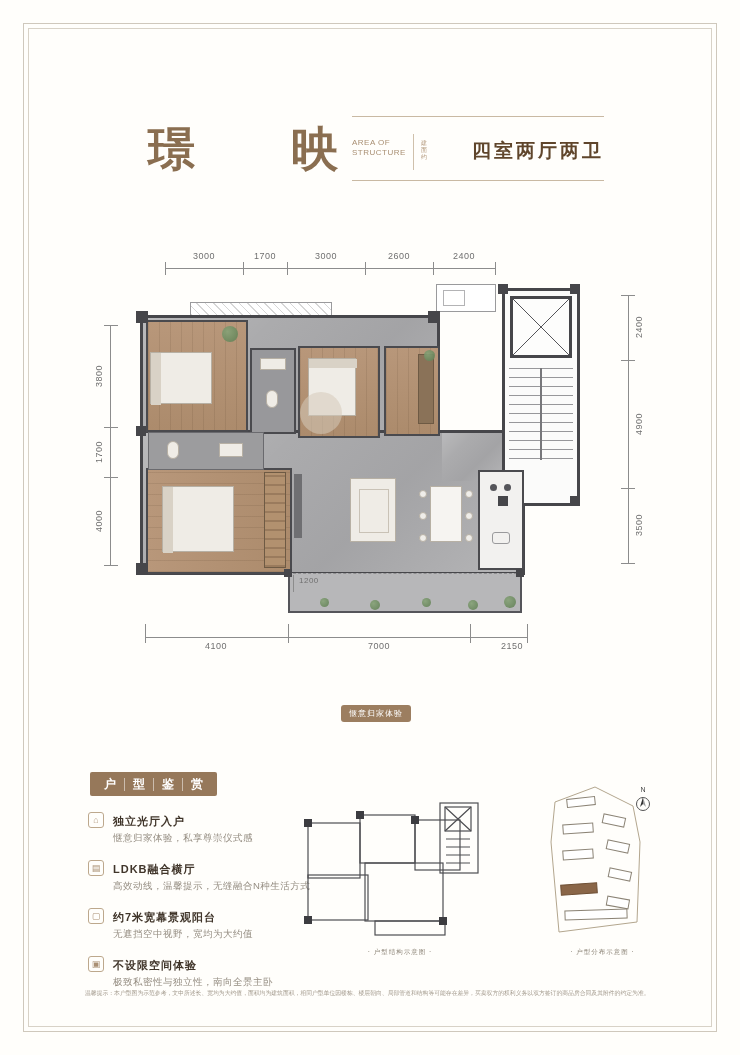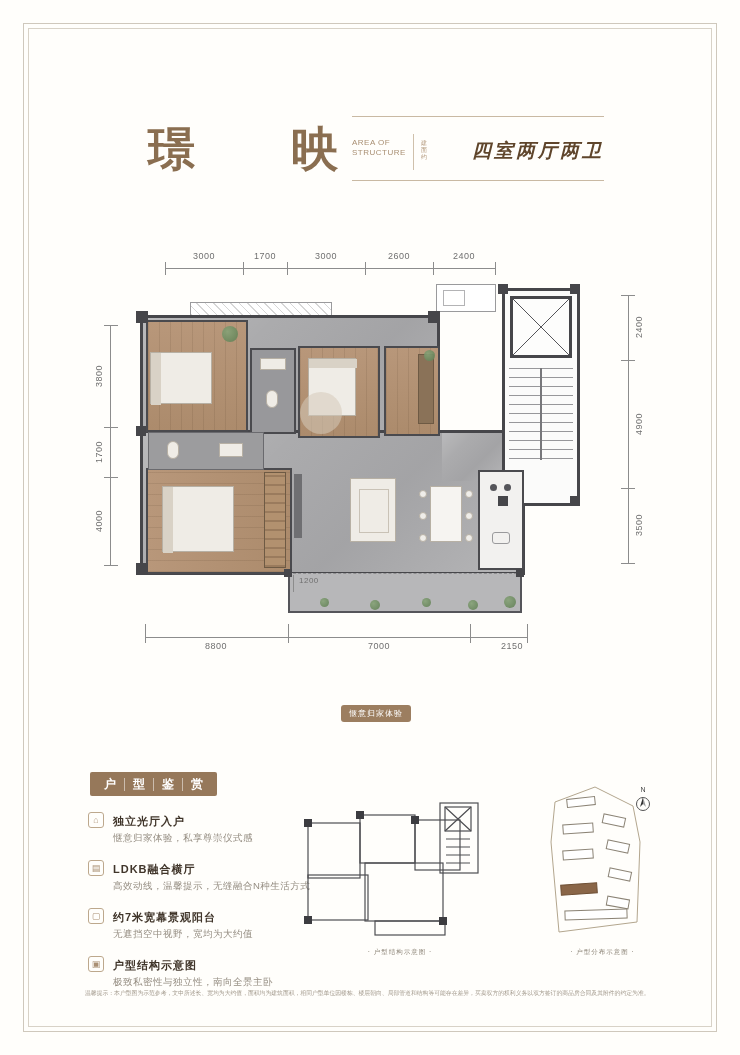--- a/index.html
+++ b/index.html
@@ -12,21 +12,21 @@
   .frame-inner{left:28px;top:28px;right:28px;bottom:28px;border:1px solid #d8d2c7;}
   
   .brand-title{left:148px;top:118px;font-family:"DejaVu Serif","Liberation Serif",serif;
                font-size:47px;font-weight:bold;color:#8a6e50;letter-spacing:40px;white-space:nowrap;}
   .hairline{background:#c9b9a3;height:1px;}
   .area-label{left:352px;top:138px;font-size:8px;line-height:10px;color:#a98f73;letter-spacing:.5px;}
   .vdiv{left:413px;top:134px;width:1px;height:36px;background:#cfc0ab;}
   .area-prefix{left:421px;top:140px;width:8px;font-size:6px;line-height:7px;color:#b49a7e;word-break:break-all;}
   .area-value{left:430px;top:122px;font-size:37px;font-weight:200;color:#b49a7e;letter-spacing:1px;}
   .area-sup{font-size:14px;vertical-align:20px;}
-  .rooms-text{left:472px;top:138px;font-size:19px;font-weight:bold;color:#5f452b;letter-spacing:3px;font-style:italic;}
+  .rooms-text{left:472px;top:138px;font-size:19px;font-weight:bold;color:#5f452b;letter-spacing:3px;}
   
   .dimtxt{font-size:9px;color:#707070;letter-spacing:.5px;}
   .dl{background:#8c8c8c;}
   .rot{transform:translate(-50%,-50%) rotate(-90deg);}
   .ctr{transform:translate(-50%,-50%);}
   
   .marble{background:
      linear-gradient(135deg,rgba(255,255,255,.18) 0%,rgba(255,255,255,0) 30%,rgba(120,120,124,.15) 60%,rgba(255,255,255,.12) 100%),
      #ababad;}
   .wood{background:
@@ -91,21 +91,21 @@
   <div class="abs dimtxt ctr" style="left:265px;top:256px;">1700</div>
   <div class="abs dimtxt ctr" style="left:326px;top:256px;">3000</div>
   <div class="abs dimtxt ctr" style="left:399px;top:256px;">2600</div>
   <div class="abs dimtxt ctr" style="left:464px;top:256px;">2400</div>
 
   <div class="abs dl" style="left:145px;top:637px;width:382px;height:1px;"></div>
   <div class="abs dl" style="left:145px;top:624px;width:1px;height:19px;"></div>
   <div class="abs dl" style="left:288px;top:624px;width:1px;height:19px;"></div>
   <div class="abs dl" style="left:470px;top:624px;width:1px;height:19px;"></div>
   <div class="abs dl" style="left:527px;top:624px;width:1px;height:19px;"></div>
-  <div class="abs dimtxt ctr" style="left:216px;top:646px;">8800</div>
+  <div class="abs dimtxt ctr" style="left:216px;top:646px;">4100</div>
   <div class="abs dimtxt ctr" style="left:379px;top:646px;">7000</div>
   <div class="abs dimtxt ctr" style="left:512px;top:646px;">2150</div>
 
   <div class="abs dl" style="left:110px;top:325px;width:1px;height:240px;"></div>
   <div class="abs dl" style="left:104px;top:325px;width:14px;height:1px;"></div>
   <div class="abs dl" style="left:104px;top:427px;width:14px;height:1px;"></div>
   <div class="abs dl" style="left:104px;top:477px;width:14px;height:1px;"></div>
   <div class="abs dl" style="left:104px;top:565px;width:14px;height:1px;"></div>
   <div class="abs dimtxt rot" style="left:99px;top:376px;">3800</div>
   <div class="abs dimtxt rot" style="left:99px;top:452px;">1700</div>
@@ -219,21 +219,21 @@
     <div class="ft">LDKB融合横厅</div>
     <div class="fd">高效动线，温馨提示，无缝融合N种生活方式</div>
   </div>
   <div class="abs feat" style="top:908px;">
     <div class="fic">▢</div>
     <div class="ft">约7米宽幕景观阳台</div>
     <div class="fd">无遮挡空中视野，宽均为大约值</div>
   </div>
   <div class="abs feat" style="top:956px;">
     <div class="fic">▣</div>
-    <div class="ft">户型结构示意图</div>
+    <div class="ft">不设限空间体验</div>
     <div class="fd">极致私密性与独立性，南向全景主卧</div>
   </div>
 
   <svg class="abs" style="left:290px;top:795px;" width="220" height="148" viewBox="0 0 220 148">
     <g fill="none" stroke="#4e4e52" stroke-width="1.2">
       <rect x="18" y="28" width="52" height="55"></rect>
       <rect x="70" y="20" width="55" height="48"></rect>
       <rect x="125" y="25" width="45" height="50"></rect>
       <rect x="150" y="8" width="38" height="70"></rect>
       <rect x="155" y="12" width="26" height="24"></rect>

